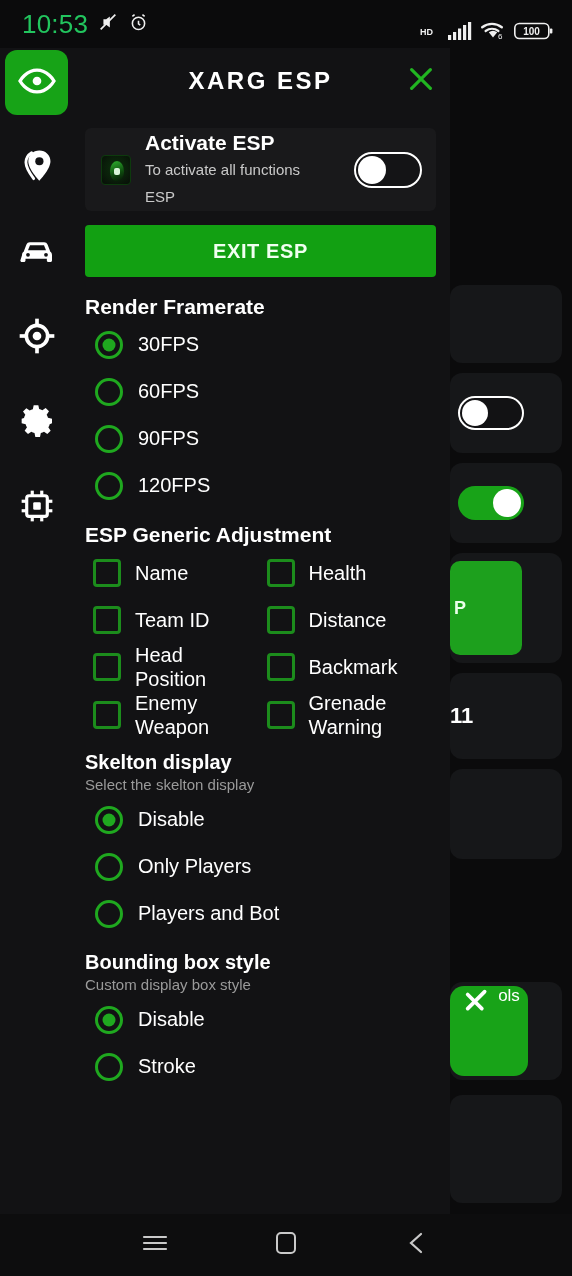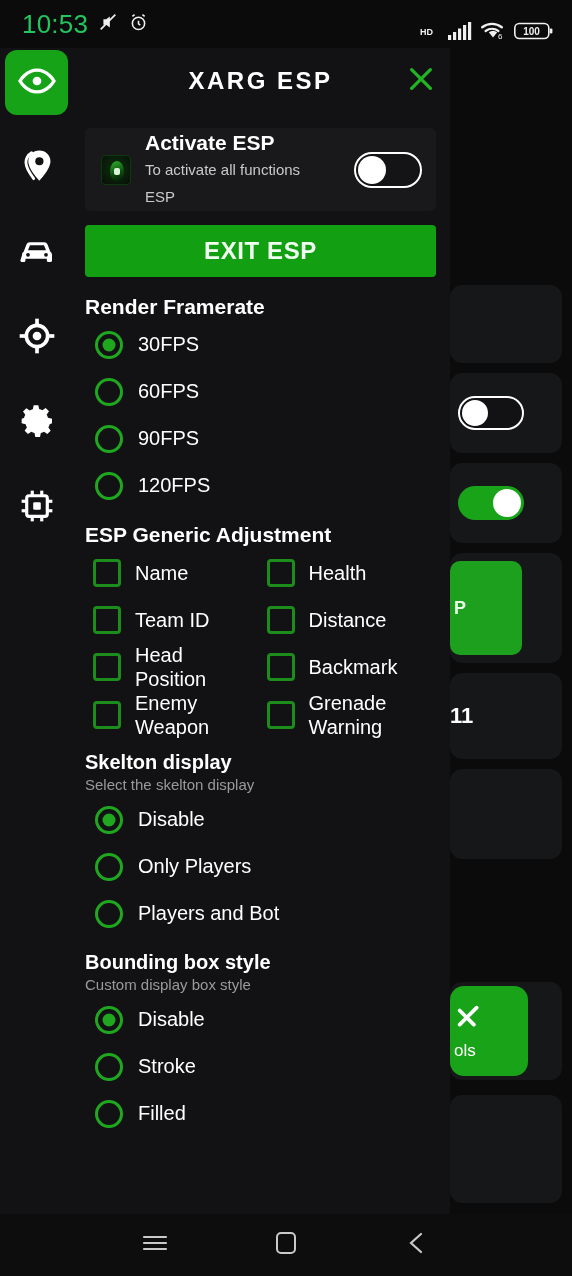--- a/index.html
+++ b/index.html
@@ -65,21 +65,21 @@
     color: #eaffea; font-size: 18px; font-weight: bold;
     display: flex; align-items: center; padding-left: 4px;
   }
   .bg-text {
     position: absolute; color: #ffffff; font-size: 22px; font-weight: bold;
     white-space: nowrap;
   }
   .bg-tile {
     position: absolute; background: #18a318; border-radius: 14px;
     color: #ffffff; font-size: 17px;
-    display: flex; flex-direction: column; justify-content: center;
+    display: flex; flex-direction: row; justify-content: center;
     padding-left: 2px;
   }
 
   
   .panel {
     position: absolute; top: 48px; left: 0; width: 450px; bottom: 0;
     background: #121214;
     z-index: 20;
   }
 
@@ -147,21 +147,21 @@
   }
   .toggle-off::after {
     content: ""; position: absolute; left: 2px; top: 2px;
     width: 28px; height: 28px; border-radius: 50%; background: #ffffff;
   }
 
   .exit-btn {
     margin: 14px 14px 0 12px; height: 52px;
     background: #12a012; border-radius: 4px;
     display: flex; align-items: center; justify-content: center;
-    color: #f0fff0; font-size: 24px; font-weight: bold; letter-spacing: 0.6px;
+    color: #f0fff0; font-size: 20px; font-weight: bold; letter-spacing: 0.6px;
   }
 
   .section { padding: 0 10px 0 10px; }
   .sec-title {
     color: #ffffff; font-size: 21px; font-weight: bold;
     margin: 18px 0 2px 2px;
   }
   .sec-title.sm { font-size: 20px; }
   .sec-sub { color: #9a9a9a; font-size: 15px; margin: 0 0 3px 2px; }
 
@@ -456,24 +456,20 @@
       <div class="sec-title sm" style="margin-top:14px;">Bounding box style</div>
       <div class="sec-sub">Custom display box style</div>
       <div class="radio-row">
         <div class="radio sel"></div>
         <div class="radio-label">Disable</div>
       </div>
       <div class="radio-row">
         <div class="radio"></div>
         <div class="radio-label">Stroke</div>
       </div>
-      <div class="radio-row">
-        <div class="radio"></div>
-        <div class="radio-label">Filled</div>
-      </div>
     </div>
 
   </div>
 
   <div class="navbar">
     <div class="nav-btn">
       <span>
         <svg width="28" height="22" viewBox="0 0 28 22" stroke="#c9c9c9" stroke-width="2.2" stroke-linecap="round">
           <line x1="3" y1="5" x2="25" y2="5"></line>
           <line x1="3" y1="11" x2="25" y2="11"></line>

